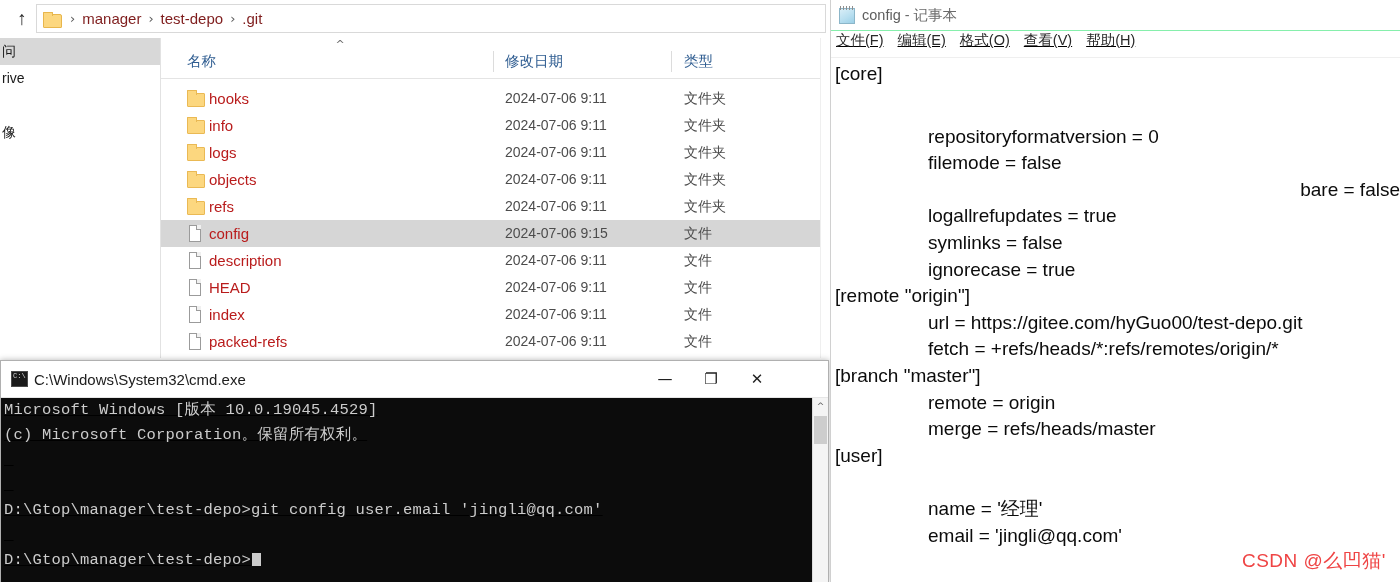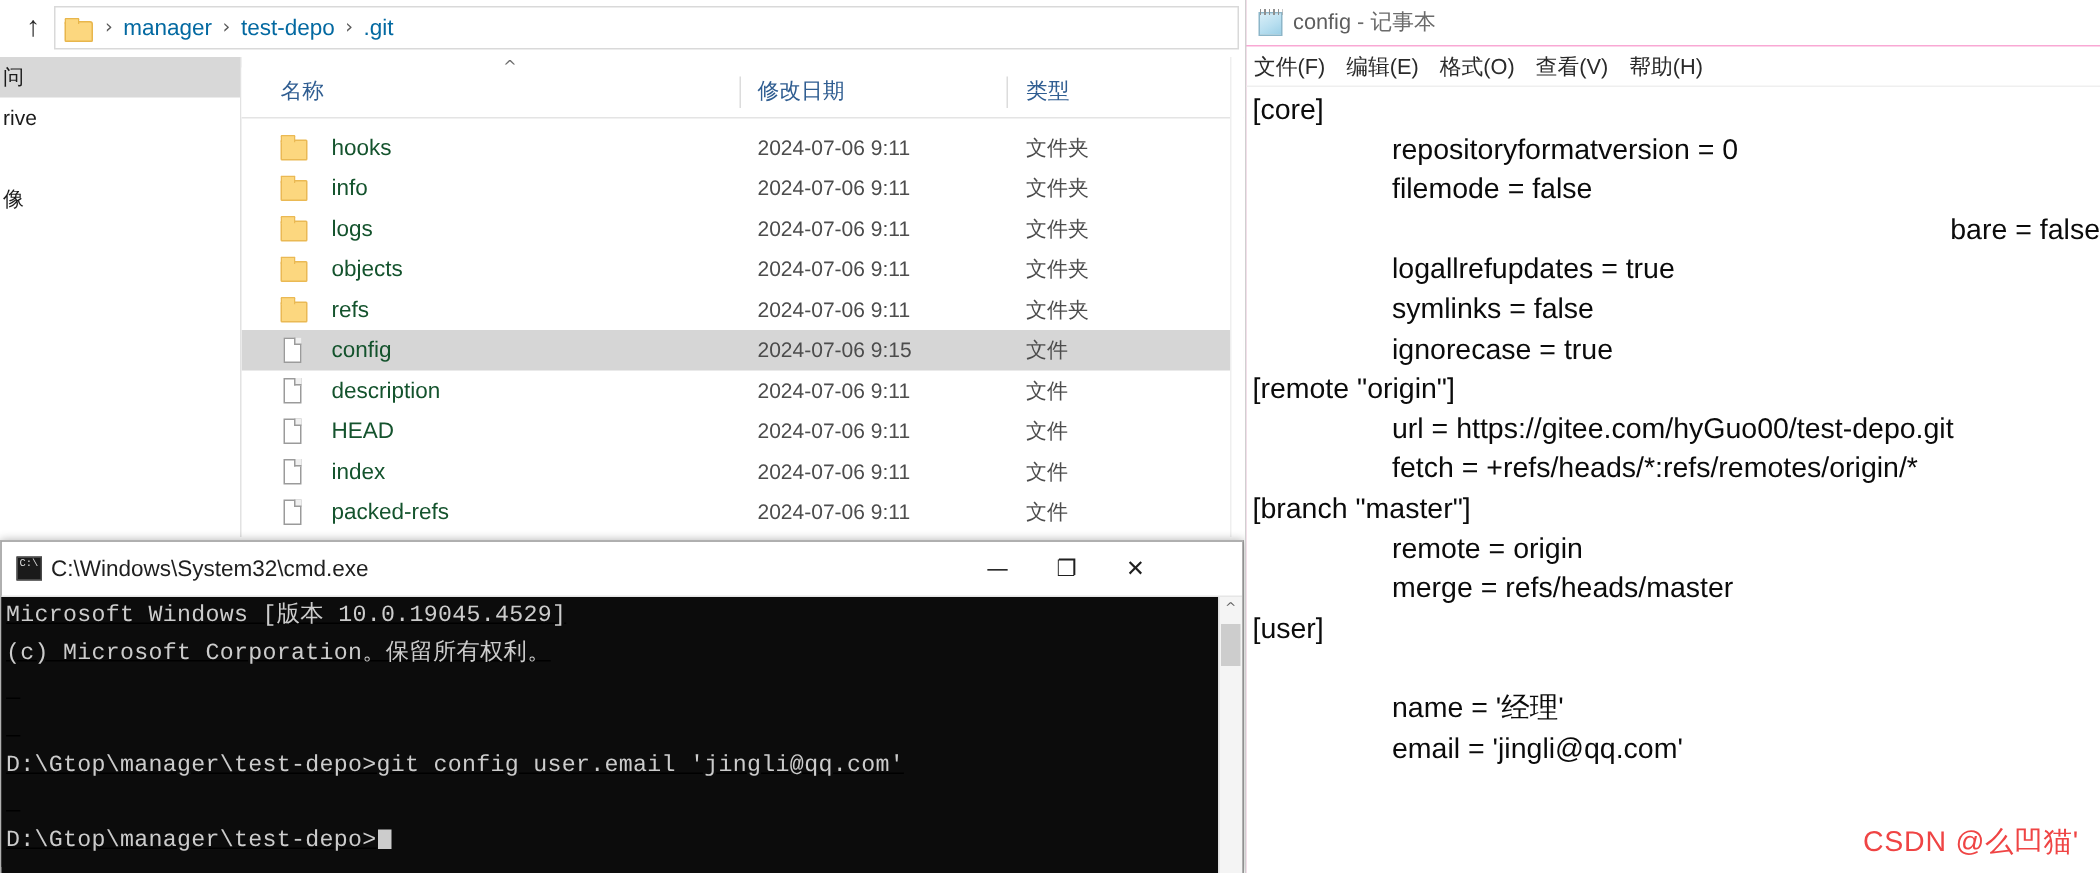--- a/index.html
+++ b/index.html
@@ -37,21 +37,21 @@
   }
   .crumb-folder:after{
     content:"";position:absolute;left:0;top:0px;width:8px;height:3px;
     background:#fcd77f;border:1px solid #e8b64c;border-bottom:none;border-radius:1px 1px 0 0;
   }
   .crumb-sep{
     color:#5a5a5a;font-size:13px;margin:0 7px;flex:0 0 auto;
     font-family:"DejaVu Sans",sans-serif;
   }
   .crumb-txt{
-    color:#0369a1;font-size:15px;flex:0 0 auto;white-space:nowrap;
+    color:#7f1d1d;font-size:15px;flex:0 0 auto;white-space:nowrap;
   }
 
   
   .nav-pane{
     position:absolute;left:0;top:38px;width:160px;height:320px;
     background:#ffffff;border-right:1px solid #e2e2e2;overflow:hidden;
   }
   .nav-item{
     height:27px;line-height:27px;font-size:14px;color:#1a1a1a;
     padding-left:2px;white-space:nowrap;overflow:hidden;
@@ -97,22 +97,22 @@
   .ficon.doc:before{
     content:"";position:absolute;left:2px;top:0px;width:12px;height:17px;
     background:#ffffff;border:1px solid #9b9b9b;box-sizing:border-box;
   }
   .ficon.doc:after{
     content:"";position:absolute;left:9px;top:0px;width:5px;height:5px;
     background:#f0f0f0;border-left:1px solid #9b9b9b;border-bottom:1px solid #9b9b9b;
     box-sizing:border-box;
   }
   .fname{
-    position:absolute;left:60px;top:0;height:27px;line-height:27px;
-    font-size:15px;color:#14532d;white-space:nowrap;
+    position:absolute;left:48px;top:0;height:27px;line-height:27px;
+    font-size:15px;color:#b91c1c;white-space:nowrap;
   }
   .fdate{
     position:absolute;left:344px;top:0;height:27px;line-height:27px;
     font-size:14px;color:#4c4c4c;white-space:nowrap;
   }
   .ftype{
     position:absolute;left:523px;top:0;height:27px;line-height:27px;
     font-size:14px;color:#4c4c4c;white-space:nowrap;
   }
   .exp-right-edge{
@@ -173,21 +173,21 @@
     font-family:"DejaVu Sans",sans-serif;
   }
   .cmd-thumb{
     position:absolute;left:1px;top:18px;width:13px;height:28px;
     background:#cdcdcd;
   }
 
   
   #notepad{
     position:absolute;left:830px;top:0;width:570px;height:582px;
-    background:#f9a8d4;border-left:1px solid #d0d0d0;box-sizing:border-box;
+    background:#86efac;border-left:1px solid #d0d0d0;box-sizing:border-box;
   }
   .np-title{
     position:absolute;left:0;top:0;width:569px;height:30px;
     background:#ffffff;
   }
   .np-ico{
     position:absolute;left:8px;top:6px;width:17px;height:18px;
   }
   .np-ico:before{
     content:"";position:absolute;left:0;top:2px;width:16px;height:16px;
@@ -199,21 +199,21 @@
     background:repeating-linear-gradient(90deg,#8f8f8f 0 1px,transparent 1px 3px);
   }
   .np-title-txt{
     position:absolute;left:31px;top:0;height:30px;line-height:30px;
     font-size:14.5px;color:#6b6b6b;white-space:nowrap;
   }
   .np-title-txt b{font-weight:normal;color:#5e5e5e;}
   .np-menu{
     position:absolute;left:0;top:31px;width:569px;height:27px;
     background:#ffffff;border-bottom:1px solid #efefef;
-    display:flex;align-items:center;padding-left:5px;box-sizing:border-box;
+    display:flex;align-items:flex-start;padding-left:5px;box-sizing:border-box;text-decoration:underline;
   }
   .np-menu-item{
     font-size:14.5px;color:#2a2a2a;margin-right:14px;white-space:nowrap;
   }
   .np-text{
     position:absolute;left:0;top:58px;width:569px;bottom:0;
     background:#ffffff;padding:3px 0 0 4px;box-sizing:border-box;
     overflow:hidden;
   }
   .np-line{
@@ -373,21 +373,21 @@
   <div class="np-menu">
     <span class="np-menu-item">文件(F)</span>
     <span class="np-menu-item">编辑(E)</span>
     <span class="np-menu-item">格式(O)</span>
     <span class="np-menu-item">查看(V)</span>
     <span class="np-menu-item">帮助(H)</span>
   </div>
 
   <div class="np-text">
     <div class="np-line">[core]</div>
-    <div class="np-line" style="padding-left: 93px;">repositoryformatversion = 0</div>
+    <div class="np-line" style="padding-left: 93px; margin-top: 36px;">repositoryformatversion = 0</div>
     <div class="np-line" style="padding-left: 93px;">filemode = false</div>
     <div class="np-line" style="padding-left: 93px; text-align: right;">bare = false</div>
     <div class="np-line" style="padding-left: 93px;">logallrefupdates = true</div>
     <div class="np-line" style="padding-left: 93px;">symlinks = false</div>
     <div class="np-line" style="padding-left: 93px;">ignorecase = true</div>
     <div class="np-line">[remote "origin"]</div>
     <div class="np-line" style="padding-left: 93px;">url = https://gitee.com/hyGuo00/test-depo.git</div>
     <div class="np-line" style="padding-left: 93px;">fetch = +refs/heads/*:refs/remotes/origin/*</div>
     <div class="np-line">[branch "master"]</div>
     <div class="np-line" style="padding-left: 93px;">remote = origin</div>

